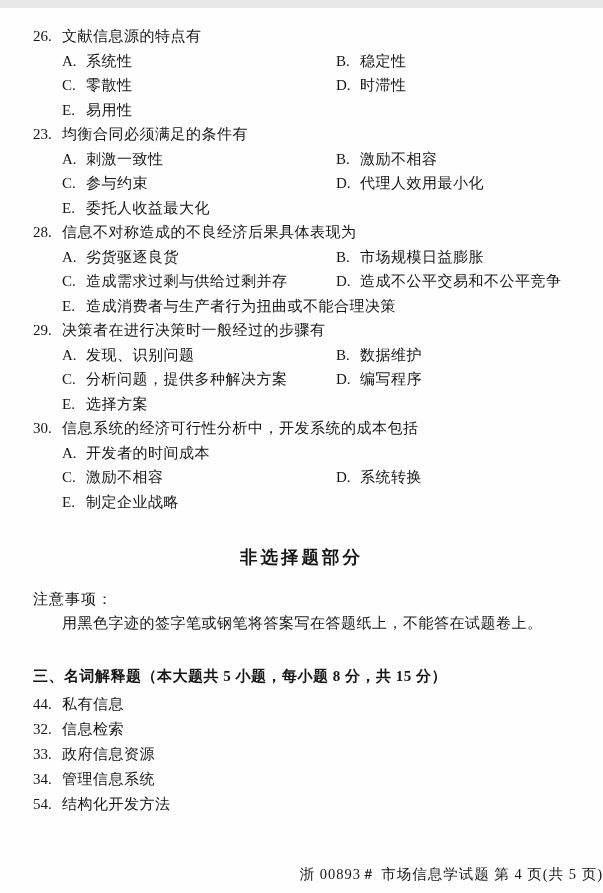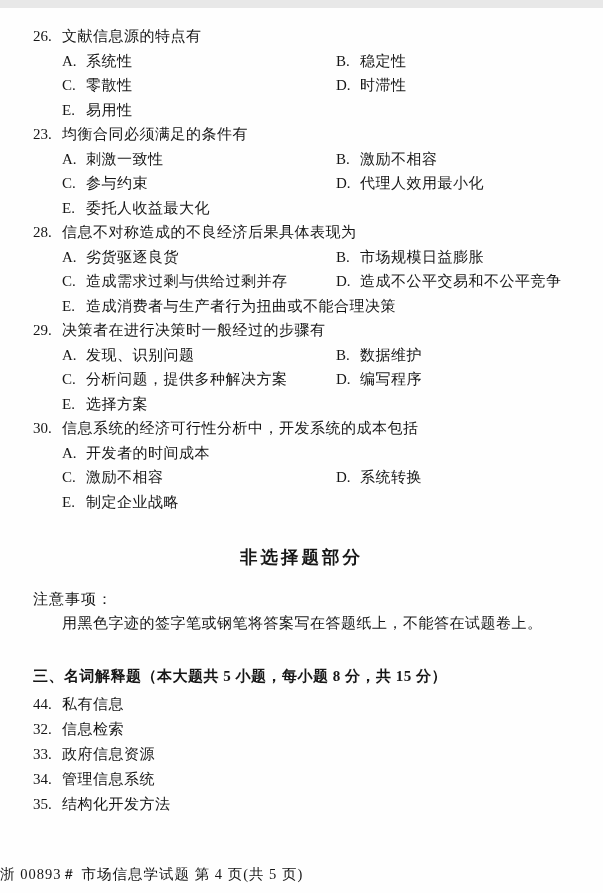--- a/index.html
+++ b/index.html
@@ -39,21 +39,21 @@
     letter-spacing: 0.5px;
     line-height: 25px;
   }
   .s3-line { position: relative; height: 25px; line-height: 25px; }
   .s3-num  { position: absolute; left: 33px; }
   .s3-text { position: absolute; left: 62px; letter-spacing: 0.5px; }
 
   .footer {
     position: absolute;
     left: 0; right: 0; bottom: 17px;
-    text-align: left;
+    text-align: right;
     font-size: 14.5px;
     letter-spacing: 1px;
   }
 </style>
 </head>
 <body>
 
 <div class="page">
 
   <div class="questions">
@@ -168,20 +168,20 @@
     </div>
     <div class="s3-line">
       <span class="s3-num">33.</span>
       <span class="s3-text">政府信息资源</span>
     </div>
     <div class="s3-line">
       <span class="s3-num">34.</span>
       <span class="s3-text">管理信息系统</span>
     </div>
     <div class="s3-line">
-      <span class="s3-num">35.</span>
+      <span class="s3-num">54.</span>
       <span class="s3-text">结构化开发方法</span>
     </div>
   </div>
 
   <div class="footer">浙 00893＃ 市场信息学试题 第 4 页(共 5 页)</div>
 
 </div>
 
 </body></html>

